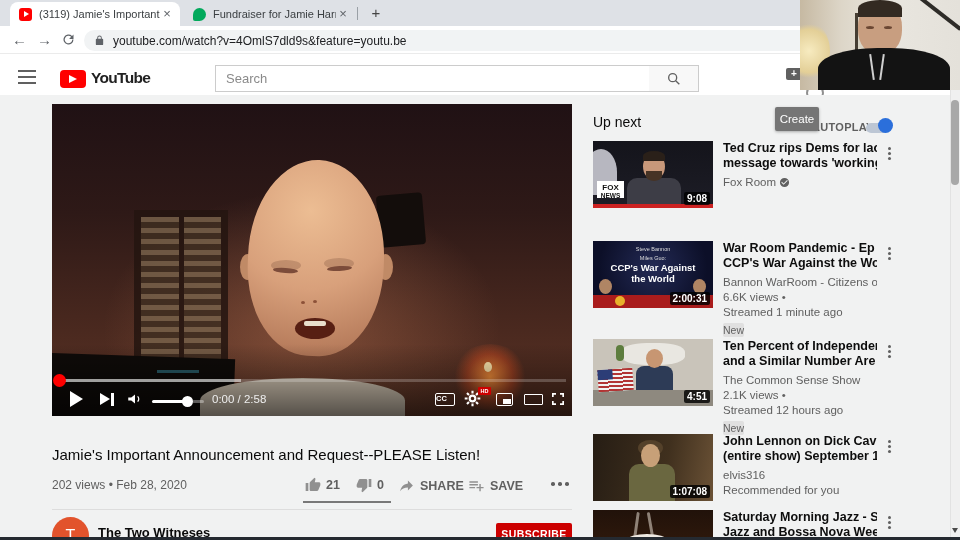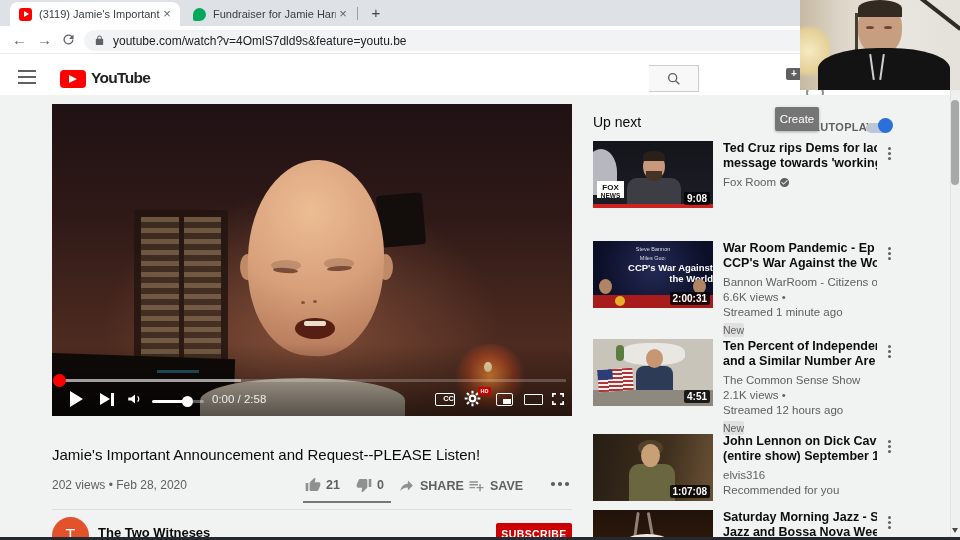--- a/index.html
+++ b/index.html
@@ -70,21 +70,21 @@
   .pb-track{left:6px;top:275px;width:508px;height:3px;background:rgba(255,255,255,.22)}
   .pb-buffer{left:0;top:0;height:3px;background:rgba(255,255,255,.5)}
   .pb-dot{left:1px;top:270px;width:13px;height:13px;border-radius:50%;background:#f00}
   .play-tri{left:18px;top:287px;border-left:13px solid #fff;border-top:8px solid transparent;border-bottom:8px solid transparent}
   .next-tri{left:48px;top:289px;border-left:10px solid #fff;border-top:6.5px solid transparent;border-bottom:6.5px solid transparent}
   .next-bar{left:59px;top:289px;width:2.5px;height:13px;background:#fff}
   .vol-line{left:100px;top:296px;width:34px;height:3px;background:#fff;border-radius:2px}
   .vol-dot{left:130px;top:291.5px;width:11px;height:11px;border-radius:50%;background:#fff}
   .vol-line2{left:140px;top:296px;width:12px;height:3px;background:rgba(255,255,255,.35);border-radius:2px}
   .time-txt{left:160px;top:289px;font-size:11.5px;color:#eee}
-  .cc-btn{left:383px;top:289px;width:20px;height:13px;border:1.6px solid #fff;border-radius:2px;color:#fff;font-size:7.5px;font-weight:bold;text-align:right;line-height:10px}
+  .cc-btn{left:383px;top:289px;width:20px;height:13px;border:1.6px solid #fff;border-radius:2px;color:#fff;font-size:7.5px;font-weight:bold;text-align:left;line-height:10px}
   .hd-badge{left:426px;top:283px;width:13px;height:8px;background:#c00;border-radius:1px;color:#fff;font-size:5.5px;font-weight:bold;text-align:center;line-height:8px}
   .mini-btn{left:444px;top:289px;width:17px;height:13px;border:1.6px solid #fff;border-radius:2px}
   .mini-btn:after{content:"";position:absolute;right:1px;bottom:1px;width:8px;height:5px;background:#fff}
   .theater-btn{left:472px;top:290px;width:19px;height:11px;border:1.6px solid #fff;border-radius:1px}
 
   
   .v-title{left:52px;top:446px;width:520px;font-size:15px;color:#0a0a0a}
   .v-meta{left:52px;top:478px;font-size:12px;color:#606060}
   .act{top:477px;display:flex;align-items:center;gap:5px;font-size:12.5px;font-weight:bold;color:#606060}
   .senti-bar{left:303px;top:501px;width:88px;height:2px;background:#787878}
@@ -116,21 +116,21 @@
   .th1 .head{position:absolute;left:50px;top:12px;width:22px;height:27px;border-radius:50%;background:#c8987a}
   .th1 .hair{position:absolute;left:50px;top:10px;width:22px;height:10px;border-radius:50% 50% 0 0;background:#2a2019}
   .th1 .beard{position:absolute;left:53px;top:30px;width:16px;height:10px;border-radius:0 0 50% 50%;background:#463325}
   .th1 .suit{position:absolute;left:34px;top:37px;width:54px;height:30px;border-radius:10px 10px 0 0;background:#3d3d46}
   .th1 .foxbox{position:absolute;left:4px;top:40px;width:27px;height:17px;background:#fff;color:#111;font-weight:bold;text-align:center}
   .th1 .fox1{font-size:8px;line-height:9px;padding-top:2px}
   .th1 .fox2{font-size:6.5px;line-height:7px}
   .th1 .redstrip{position:absolute;left:0;bottom:0;width:100%;height:4px;background:#c22}
   .th2{background:radial-gradient(circle at 50% 40%,#232a55 0%,#0c0f28 75%)}
   .th2 .t-small{position:absolute;width:100%;text-align:center;color:#ddd;font-size:5.5px}
-  .th2 .t-big{position:absolute;width:100%;text-align:right;color:#fff;font-size:9.5px;font-weight:bold;line-height:10.5px}
+  .th2 .t-big{position:absolute;width:100%;text-align:center;color:#fff;font-size:9.5px;font-weight:bold;line-height:10.5px}
   .th2 .face{position:absolute;width:13px;height:15px;border-radius:50%;background:#b08564}
   .th2 .band{position:absolute;left:0;bottom:0;width:100%;height:13px;background:#a91c1c}
   .th2 .emblem{position:absolute;left:22px;bottom:2px;width:10px;height:10px;border-radius:50%;background:#e8b02a}
   .th3{background:#c9c4ba}
   .th3 .sign{position:absolute;left:28px;top:4px;width:64px;height:22px;border-radius:40%;background:#e9e7e1}
   .th3 .head{position:absolute;left:53px;top:10px;width:17px;height:19px;border-radius:50%;background:#c79672}
   .th3 .torso{position:absolute;left:43px;top:27px;width:37px;height:26px;border-radius:8px 8px 0 0;background:#2d3b56}
   .th3 .desk{position:absolute;left:0;bottom:0;width:100%;height:16px;background:#8e897f}
   .th3 .flag{position:absolute;left:5px;top:30px;width:35px;height:22px;background:repeating-linear-gradient(180deg,#b23434 0 2px,#f2f2f2 2px 4px);transform:rotate(-4deg)}
   .th3 .canton{position:absolute;left:0;top:0;width:15px;height:10px;background:#2c3d77}
@@ -197,20 +197,23 @@
   </div>
 
   <div class="abs ythead"></div>
   <div class="abs burger" style="left:18px;top:70px">
       <span></span>
       <span></span>
       <span></span>
     </div>
   <div class="abs logo-box"></div>
   <div class="abs logo-text">YouTube</div>
+  <div class="abs searchbox">
+    <input placeholder="Search" style="">
+  </div>
   <div class="abs searchbtn">
     <svg width="16" height="16" viewBox="0 0 24 24">
         <circle cx="10" cy="10" r="6" fill="none" stroke="#606060" stroke-width="2"></circle>
         <path d="M14.5 14.5L20 20" stroke="#606060" stroke-width="2"></path>
       </svg>
   </div>
   <div class="abs create-plus">+</div>
   <div class="abs avatar-peek"></div>
 
   <div class="abs main-bg"></div>

